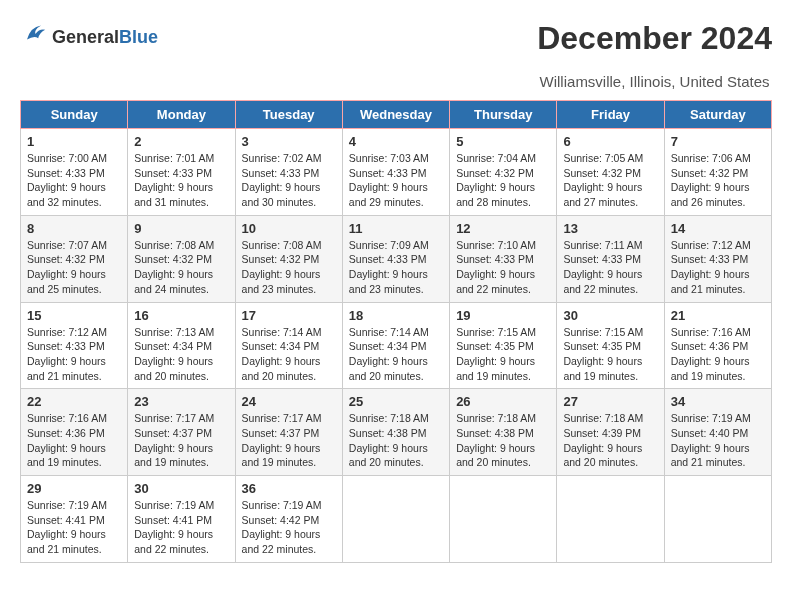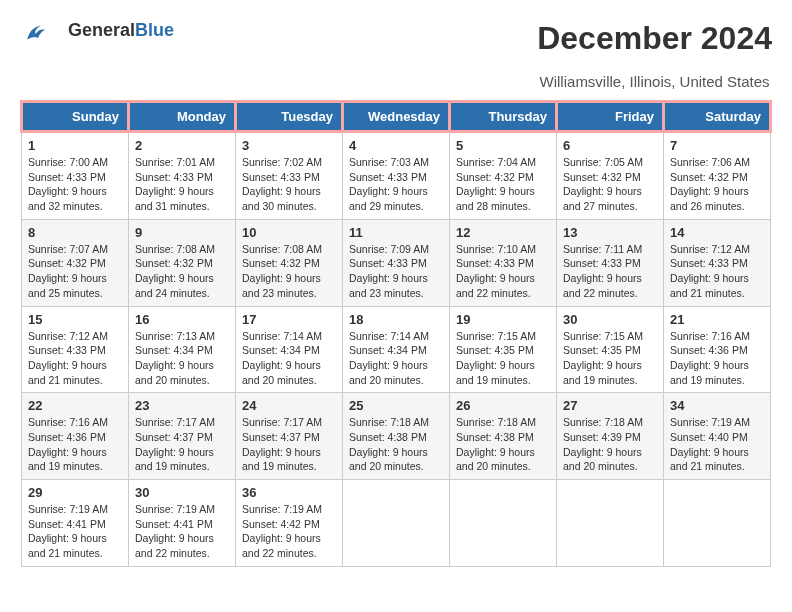--- a/index.html
+++ b/index.html
@@ -11,22 +11,22 @@
       padding: 20px;
     }
     .header-section {
       display: flex;
       justify-content: space-between;
       align-items: flex-start;
       margin-bottom: 10px;
     }
     .logo {
       display: flex;
-      align-items: flex-start;
-      gap: 20px;
+      align-items: flex-end;
+      gap: 4px;
     }
     .logo-text-general {
       font-size: 18px;
       font-weight: bold;
       color: #333;
     }
     .logo-text-blue {
       font-size: 18px;
       font-weight: bold;
       color: #2c6fad;
@@ -48,24 +48,24 @@
       color: #555;
       margin-top: 16px;
     }
     .calendar {
       width: 100%;
       border-collapse: collapse;
     }
     .calendar th {
       background-color: #2c6fad;
       color: #fff;
-      text-align: right;
+      text-align: center;
       padding: 6px 8px;
       font-size: 13px;
-      border: 3px solid #fca5a5;
+      border: 1px solid #fca5a5;
     }
     .calendar td {
       vertical-align: top;
       border: 1px solid #ccc;
       padding: 5px 6px;
       width: 14.28%;
       background: #fff;
       min-height: 80px;
     }
     .calendar tr:nth-child(even) td {

